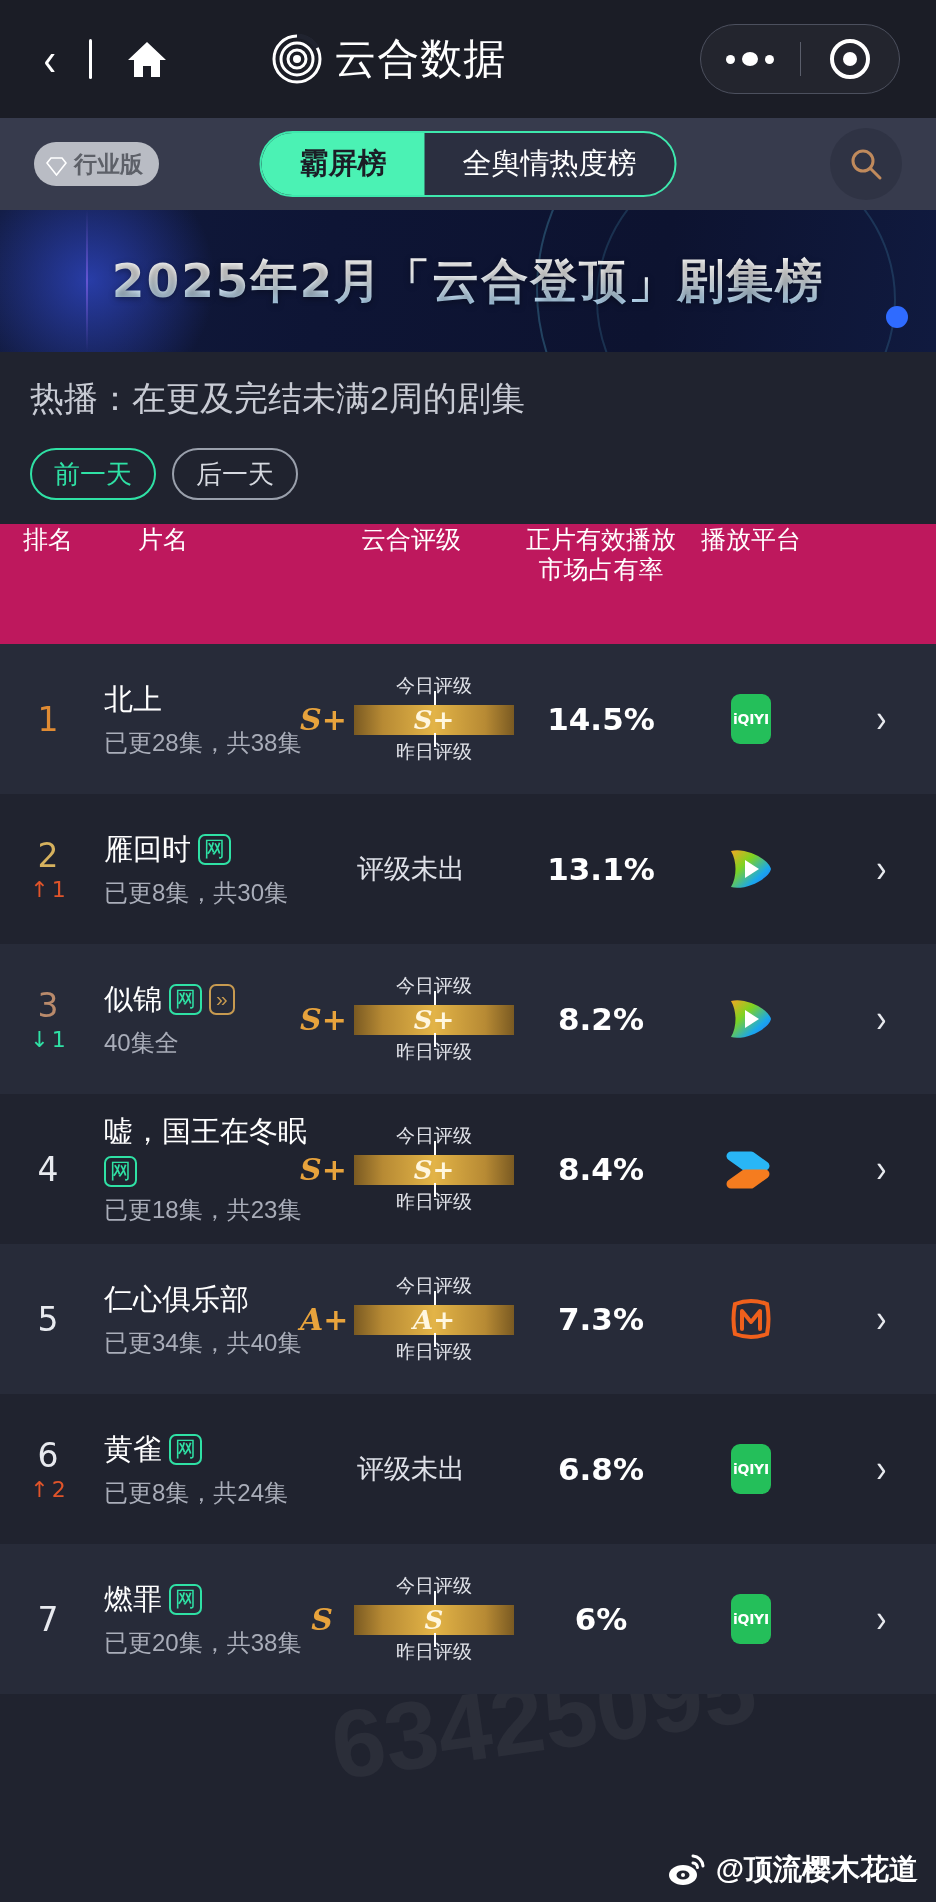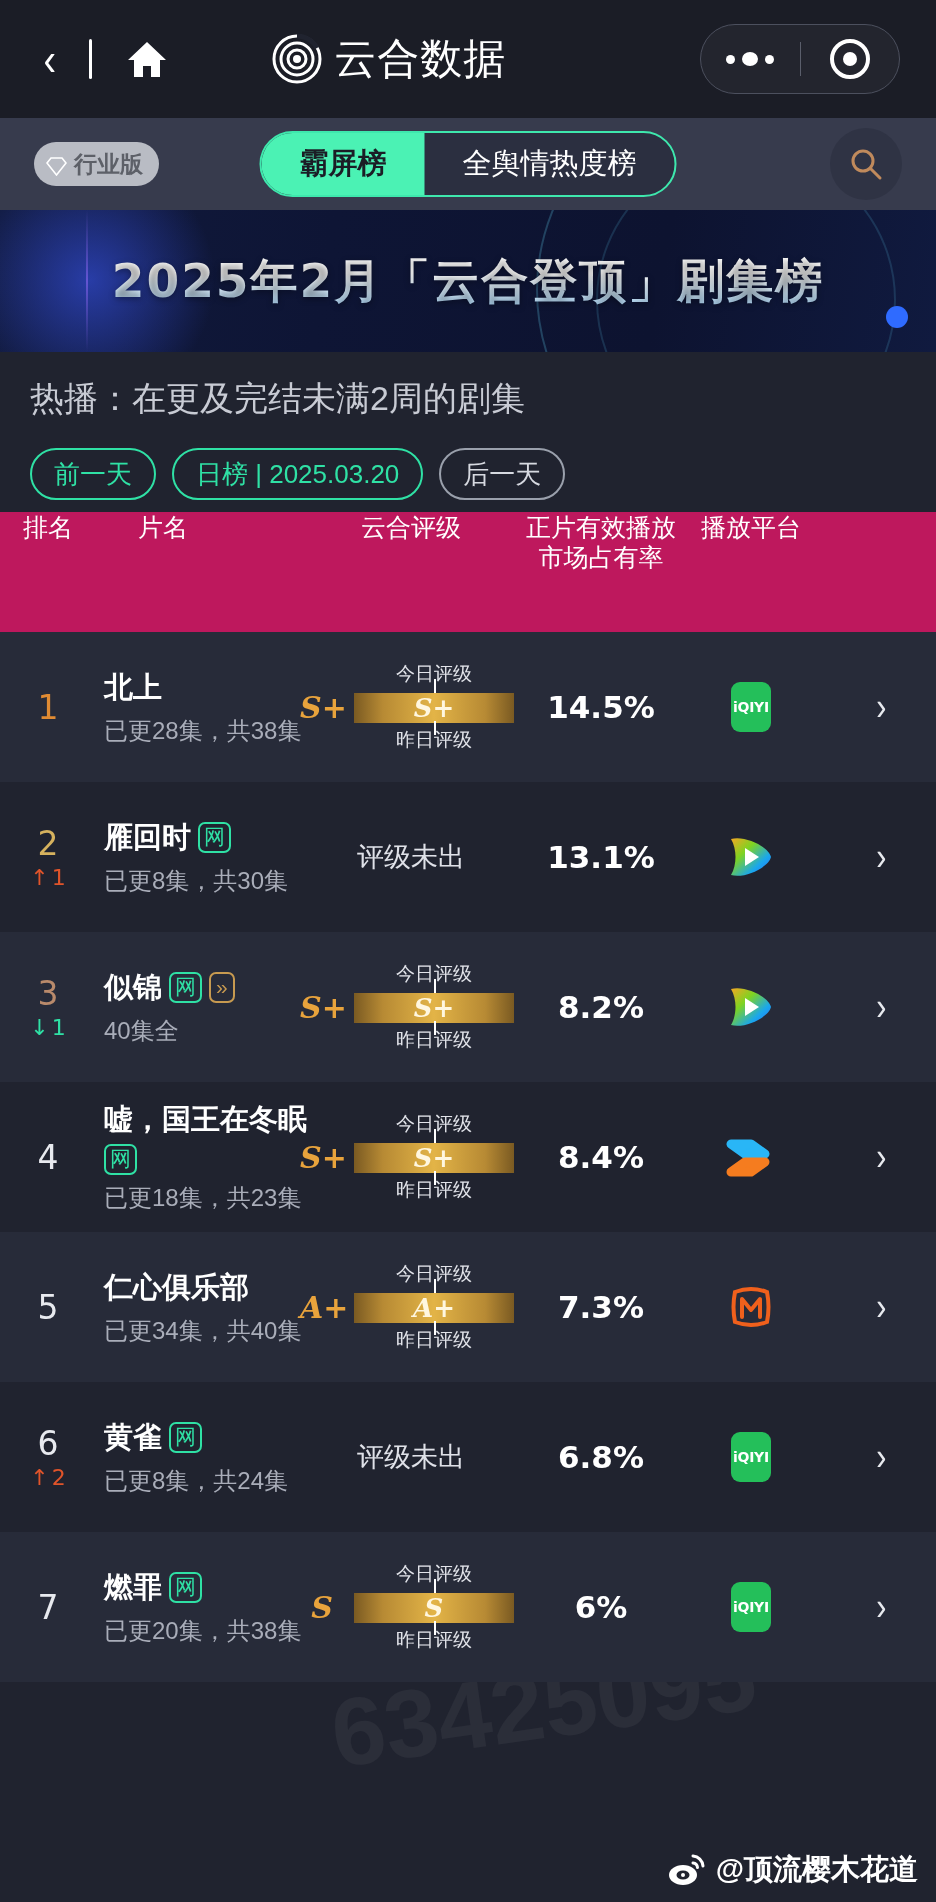--- a/index.html
+++ b/index.html
@@ -86,21 +86,21 @@
   .tab { flex: 1; display: flex; flex-direction: column; align-items: center;
          justify-content: center; position: relative; color: #ffffff; font-size: 30px; }
   .tab.active { color: #4bf2b4; font-weight: 600; }
   .tab .ul { position: absolute; bottom: 8px; width: 78px; height: 7px; border-radius: 4px;
              background: #4bf2b4; display: none; }
   .tab.active .ul { display: block; }
 
   
   .filters { background: #20232f; padding: 24px 30px 0 30px; }
   .note { color: #c8cbd4; font-size: 34px; margin-bottom: 26px; }
-  .chips { display: flex; gap: 16px; align-items: center; padding-bottom: 12px; }
+  .chips { display: flex; gap: 16px; align-items: center; padding-bottom: 24px; }
   .chip { border: 2px solid #9aa0ac; border-radius: 30px; height: 52px;
           display: flex; align-items: center; padding: 0 22px; color: #d6d9e0; font-size: 26px; }
   .chip.on { border-color: #2fe1a5; color: #2fe1a5; }
 
   
   .thead { background: #be185d; display: flex; align-items: flex-start; height: 120px;
            color: #fff; font-size: 25px; }
   .th { display: flex; align-items: center; justify-content: center; text-align: center; line-height: 1.2;}
   .c-rank  { width: 96px; }
   .c-name  { width: 200px; justify-content: flex-start; }
@@ -120,21 +120,21 @@
   .rank-cell { width: 96px; flex-direction: column; gap: 2px; }
   .rank-num { font-size: 33px; font-family: "DejaVu Sans", sans-serif; }
   .rank-delta { font-size: 22px; display: flex; align-items: center; gap: 3px;
                 font-family: "DejaVu Sans", sans-serif;}
   .up   { color: #e0542a; }
   .down { color: #2fe1a5; }
 
   .name-cell { width: 200px; flex-direction: column; align-items: flex-start;
                justify-content: center; padding-left: 8px; }
   .name-line { display: flex; align-items: center; gap: 7px; flex-wrap: wrap; }
-  .title-txt { color: #ffffff; font-size: 29px; font-weight: 700; white-space: nowrap; }
+  .title-txt { color: #ffffff; font-size: 29px; font-weight: 400; white-space: nowrap; }
   .sub-txt { color: #a9adb9; font-size: 24px; margin-top: 7px; white-space: nowrap; }
   .tag-net { border: 2px solid #2fe1a5; color: #2fe1a5; border-radius: 7px;
              font-size: 21px; padding: 1px 4px; line-height: 1.15; }
   .tag-ff  { border: 2px solid #c79a50; color: #c79a50; border-radius: 7px;
              font-size: 21px; padding: 1px 5px; line-height: 1.15; }
 
   .grade-cell { width: 230px; justify-content: flex-start; gap: 10px; padding-left: 4px; }
   .grade-letter { color: #e8a33c; font-size: 30px; font-style: italic; font-weight: 800;
                   width: 44px; text-align: center; font-family: "DejaVu Serif", serif; }
   .bar-wrap { position: relative; width: 160px; height: 100px; display:flex; align-items:center; justify-content:center;}
@@ -255,21 +255,20 @@
     <div class="arcs2"></div>
     <div class="dot-blue"></div>
     <div class="hero-title">2025年2月「云合登顶」剧集榜</div>
   </div>
 
 
   <div class="filters">
     <div class="note">热播：在更及完结未满2周的剧集</div>
     <div class="chips">
       <div class="chip on">前一天</div>
-      <div class="chip on">日榜 | 2025.03.20</div>
       <div class="chip">后一天</div>
     </div>
   </div>
 
   <div class="thead">
     <div class="th c-rank">排名</div>
     <div class="th c-name">片名</div>
     <div class="th c-grade">云合评级</div>
     <div class="th c-share">
       <div>

